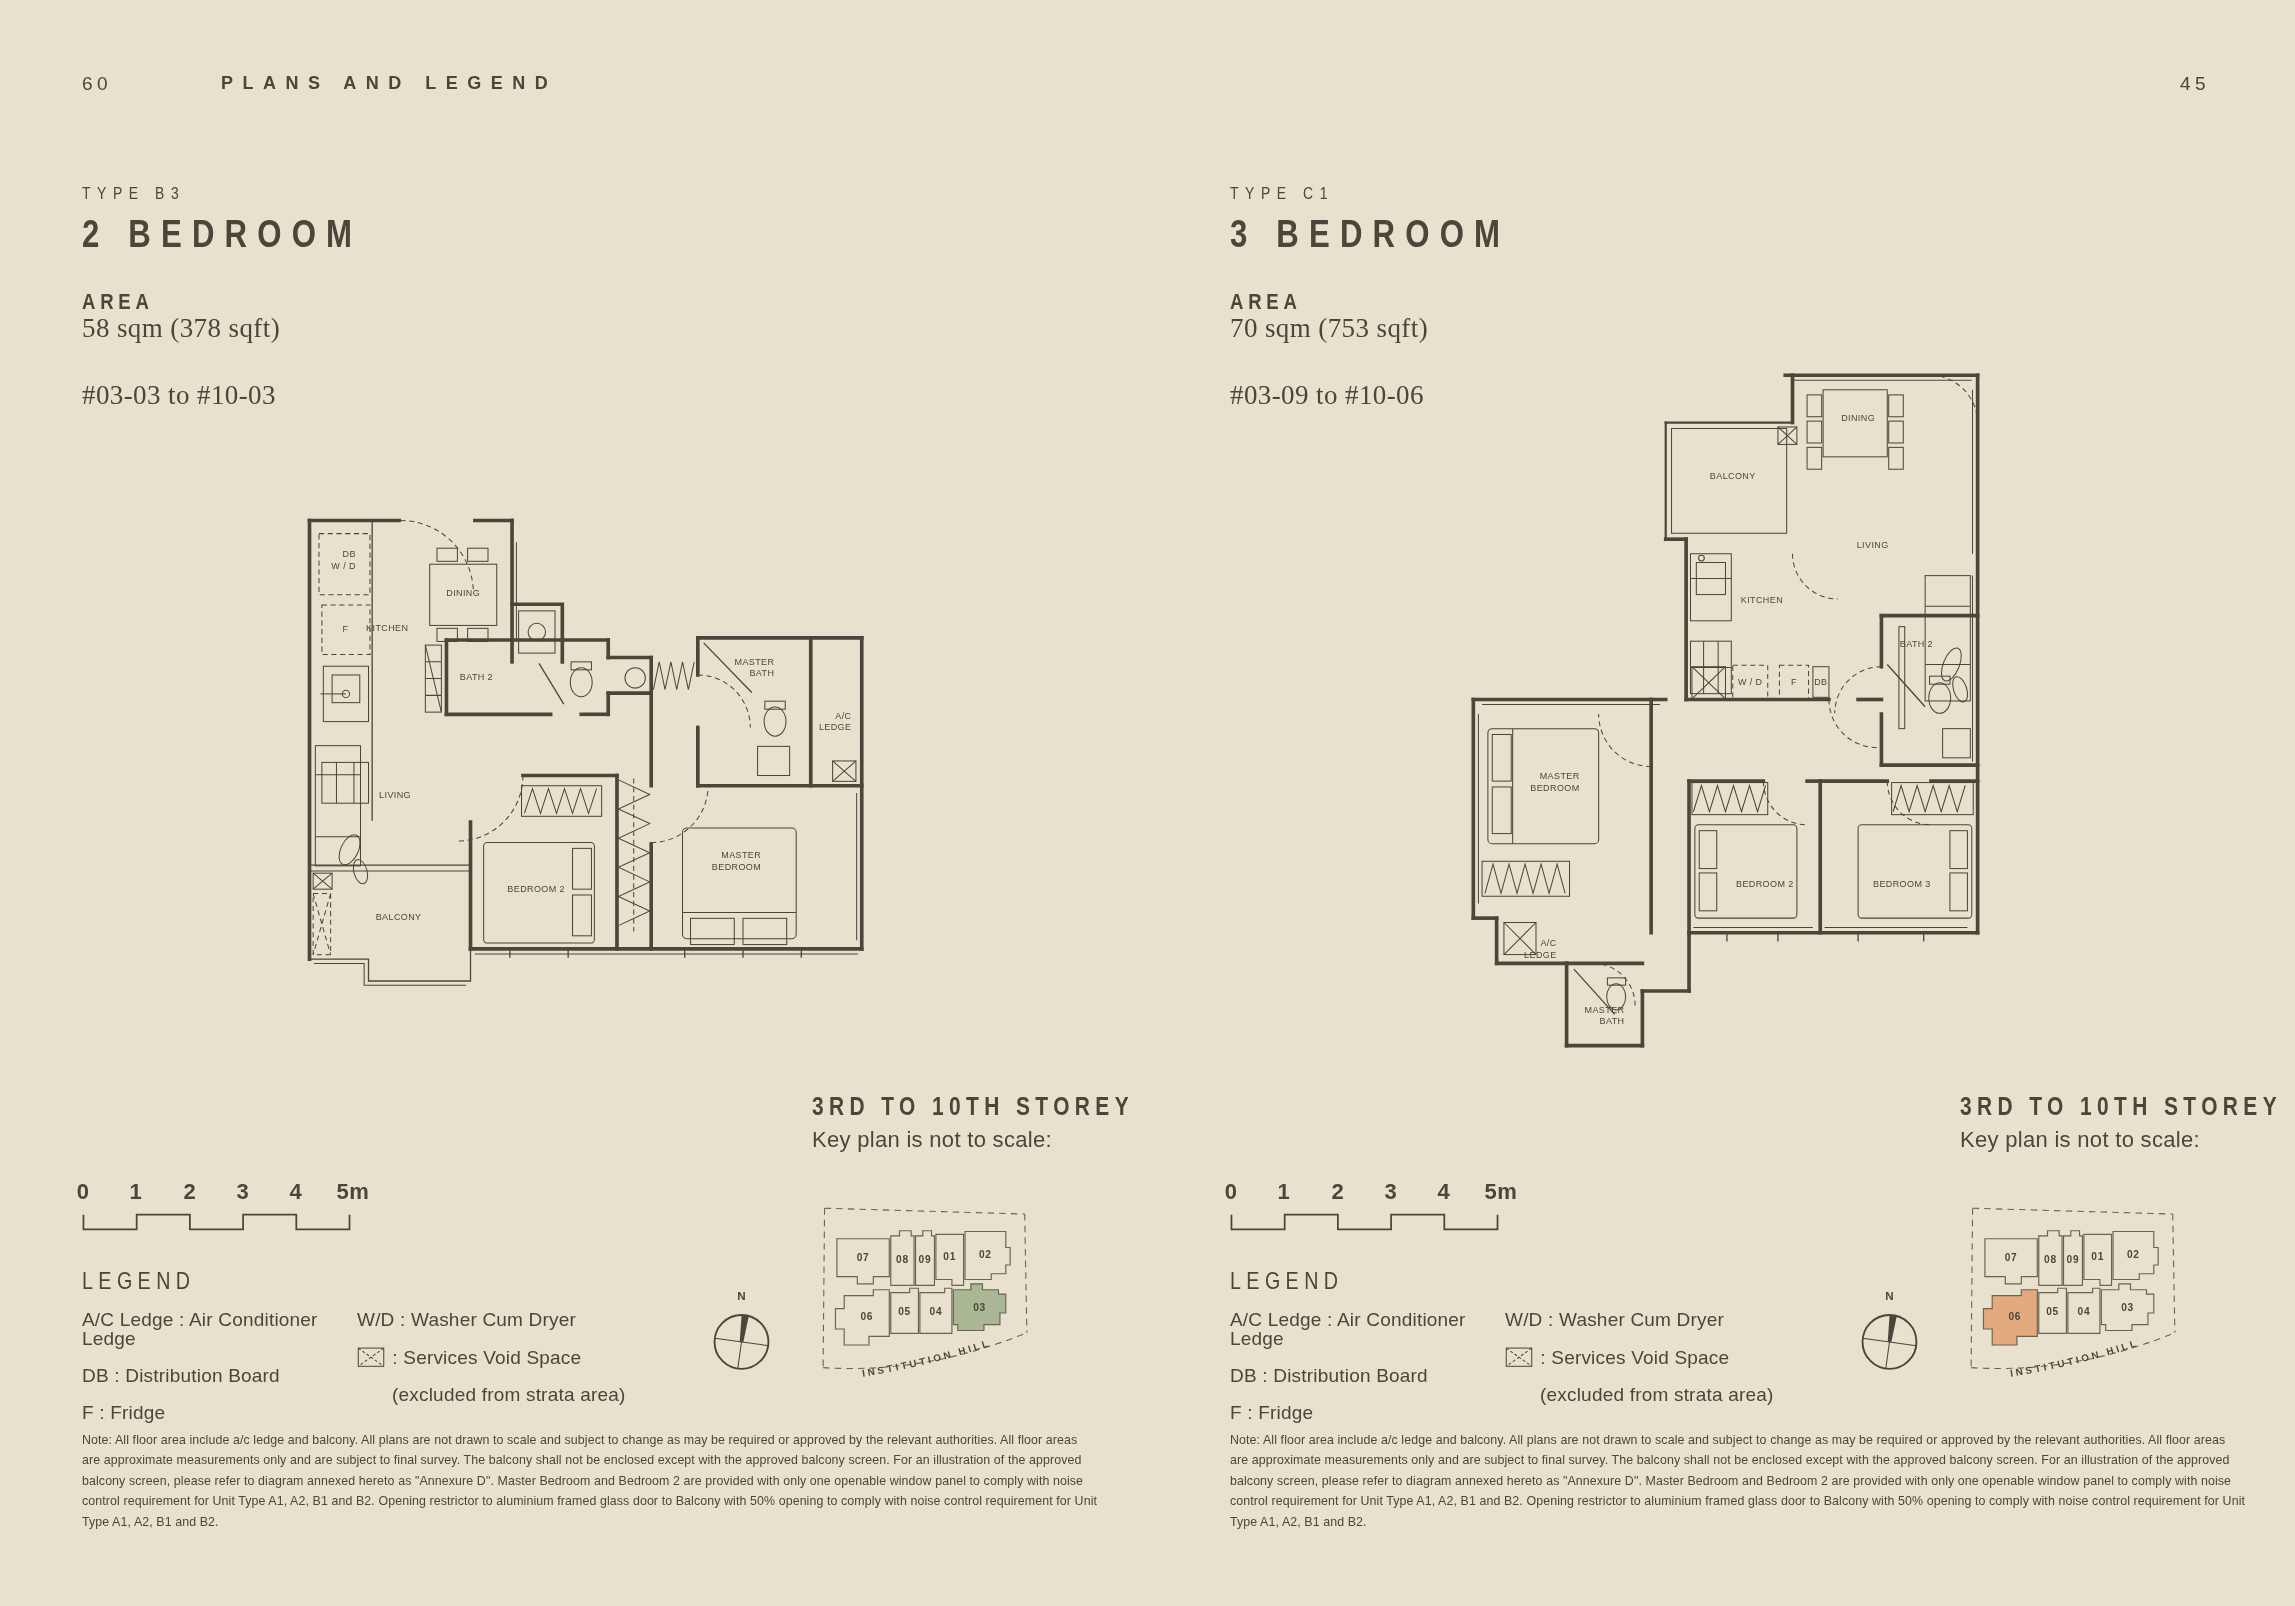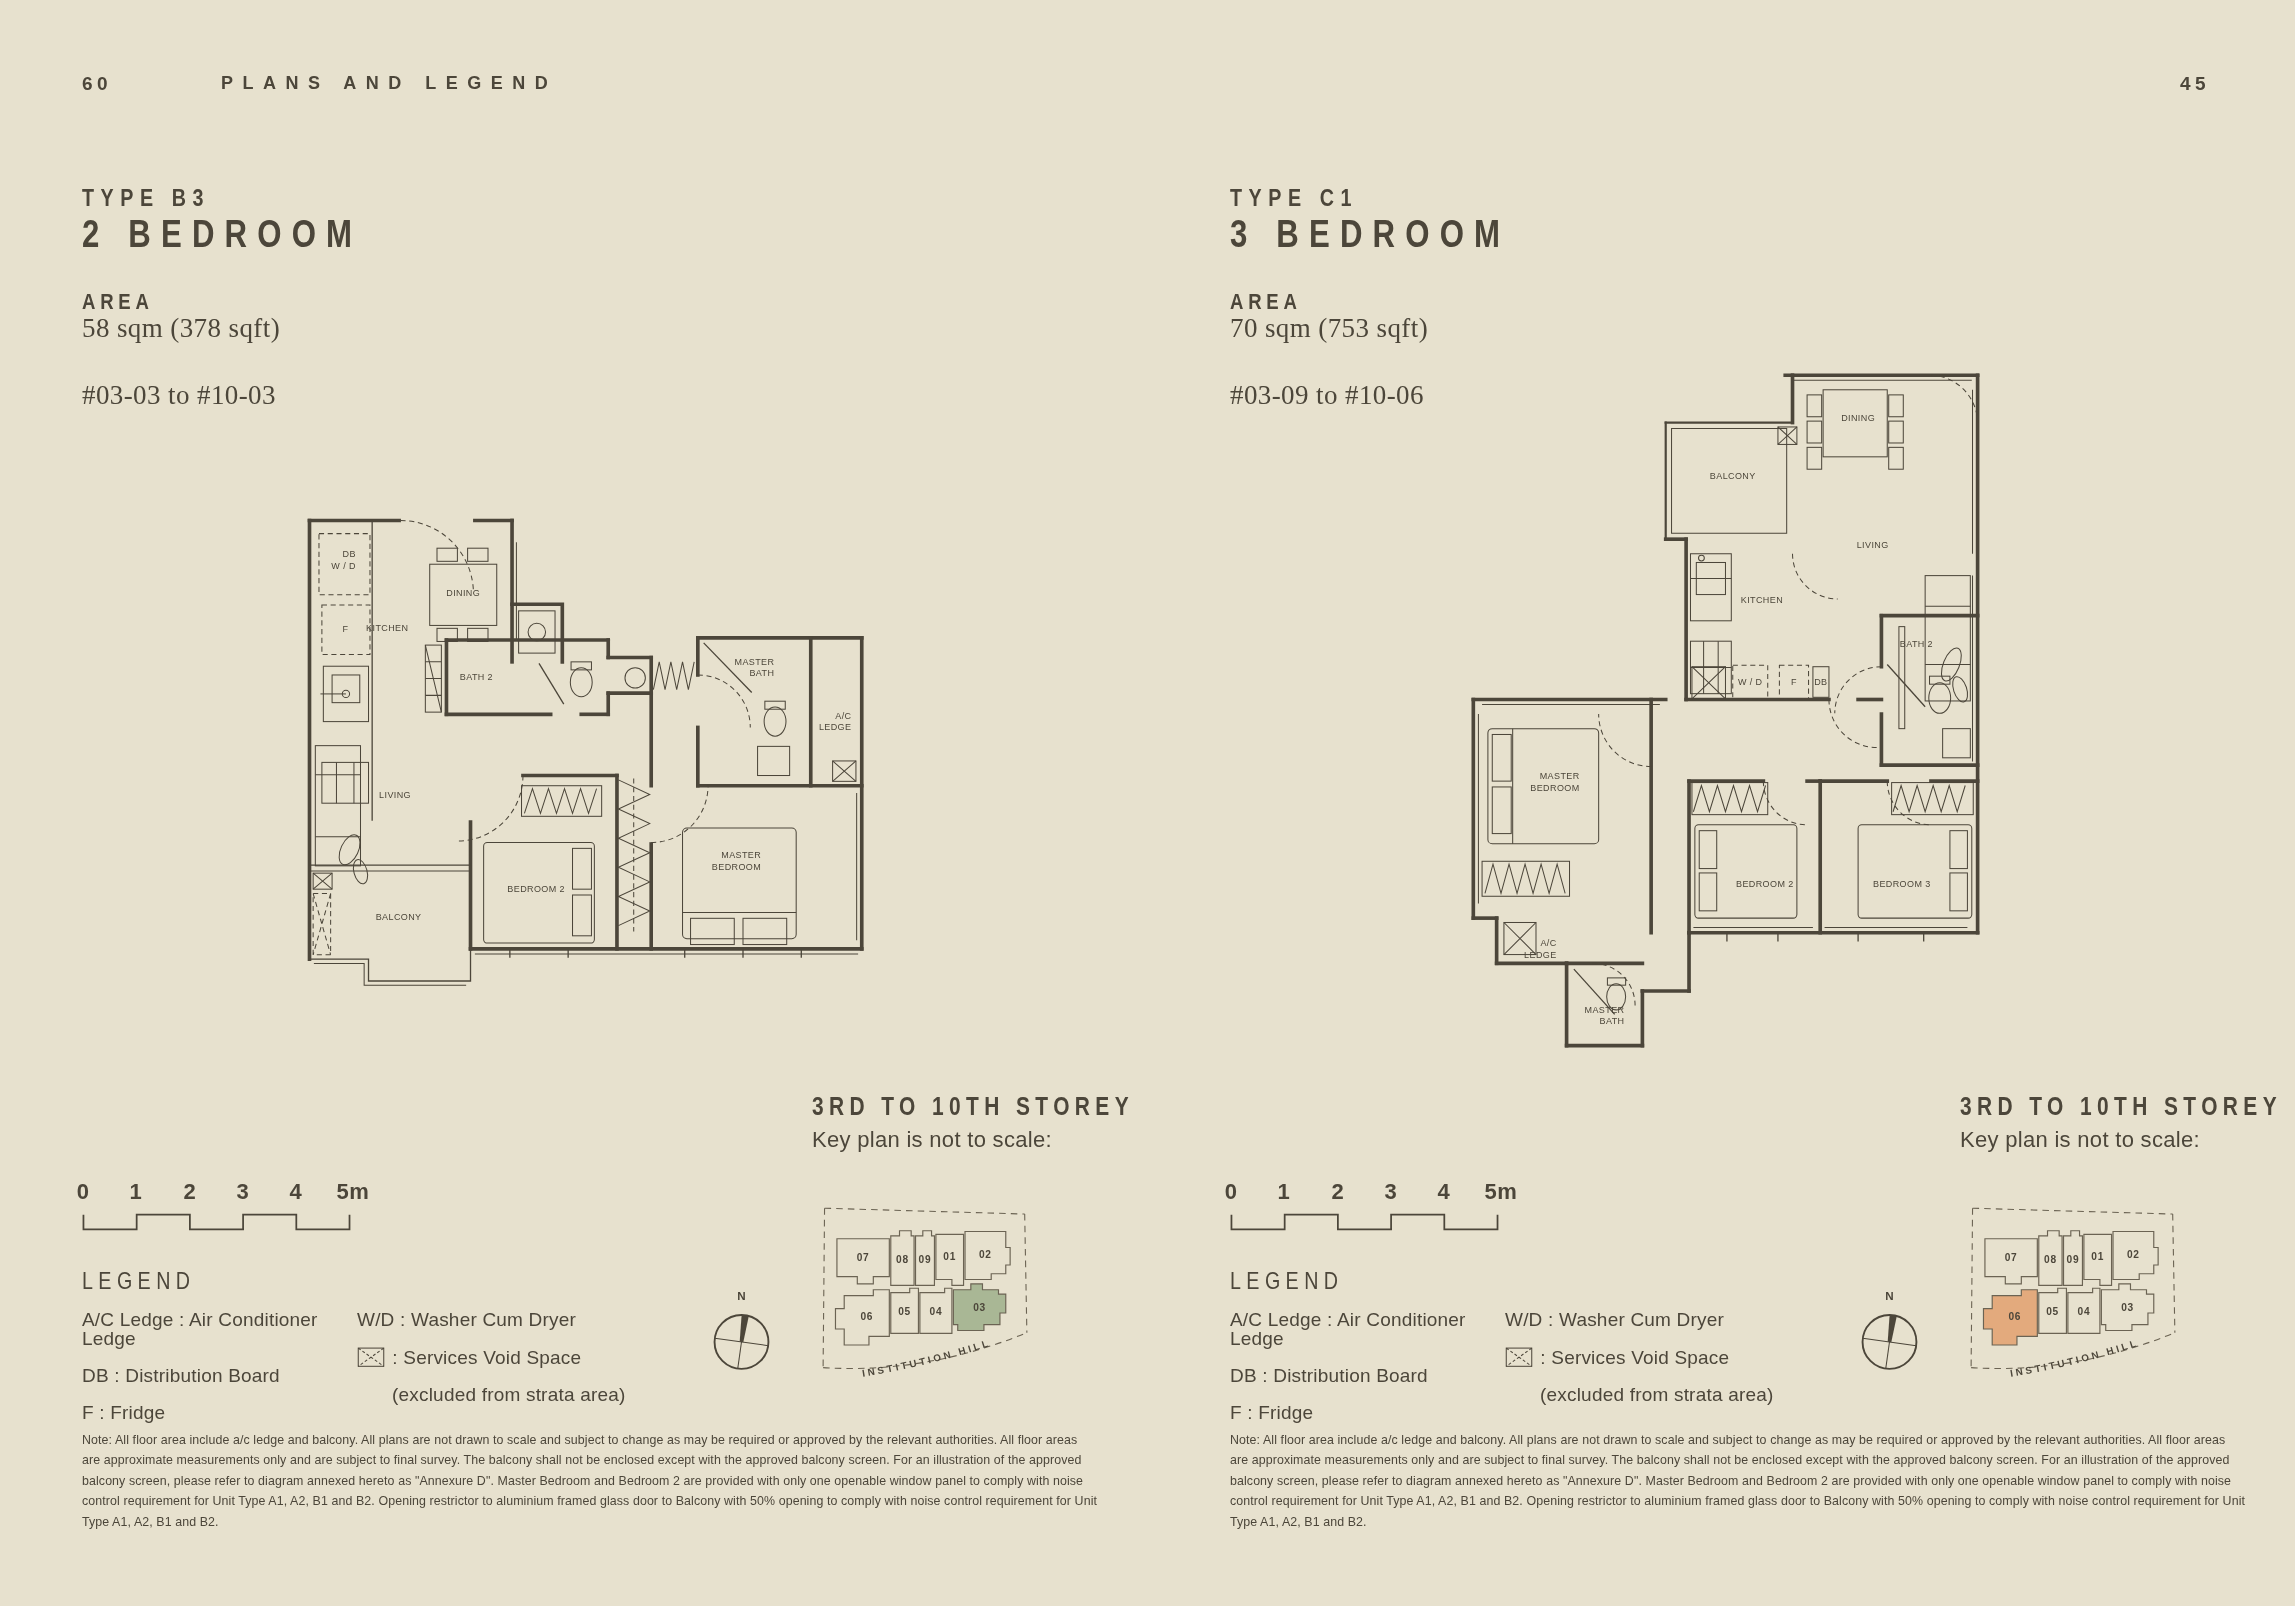--- a/index.html
+++ b/index.html
@@ -6,23 +6,23 @@
     --bg:#e7e1ce; --ink:#4c463a; --line:#4c463a; --keyline:#6b6353;
     --hl-green:#a9b795; --hl-orange:#e3aa7d;
   }
   *{margin:0;padding:0;box-sizing:border-box}
   html,body{width:2295px;height:1607px;}
   body{background:var(--bg);font-family:"Liberation Sans",sans-serif;color:var(--ink);position:relative;overflow:hidden}
   .page{position:absolute;top:0;width:1148px;height:1607px}
   .page-left{left:0}.page-right{left:1148px}
   .abs{position:absolute}
   .cond{display:inline-block;transform:scaleX(.82);transform-origin:0 50%;white-space:nowrap}
-  .pageno{font-size:19px;font-weight:bold;letter-spacing:4.4px}
+  .pageno{font-size:19px;font-weight:normal;letter-spacing:4.4px}
   .running-title{font-size:18px;font-weight:bold;letter-spacing:9.5px}
-  .type-label{font-size:24px;font-weight:bold;letter-spacing:8px}
+  .type-label{font-size:17px;font-weight:normal;letter-spacing:8px}
   .big-title{font-size:38px;font-weight:bold;letter-spacing:12.4px}
   .area-label{font-size:22.6px;font-weight:bold;letter-spacing:5.8px}
   .serif-val{font-family:"Liberation Serif",serif;font-size:27px;letter-spacing:0.4px}
   .storey-title{font-size:25.5px;font-weight:bold;letter-spacing:6.6px}
   .keyplan-caption{font-size:22px;letter-spacing:0.3px}
   .legend-title{font-size:24px;font-weight:normal;letter-spacing:6.6px}
   .legend-item{font-size:19px;letter-spacing:0.2px;line-height:1.0}
   .legend-col{display:flex;flex-direction:column;gap:18px}
   .legend-row{display:flex;align-items:center;gap:7.3px}
   .note{font-size:12.4px;line-height:20.4px;letter-spacing:0.1px;text-align:left}

